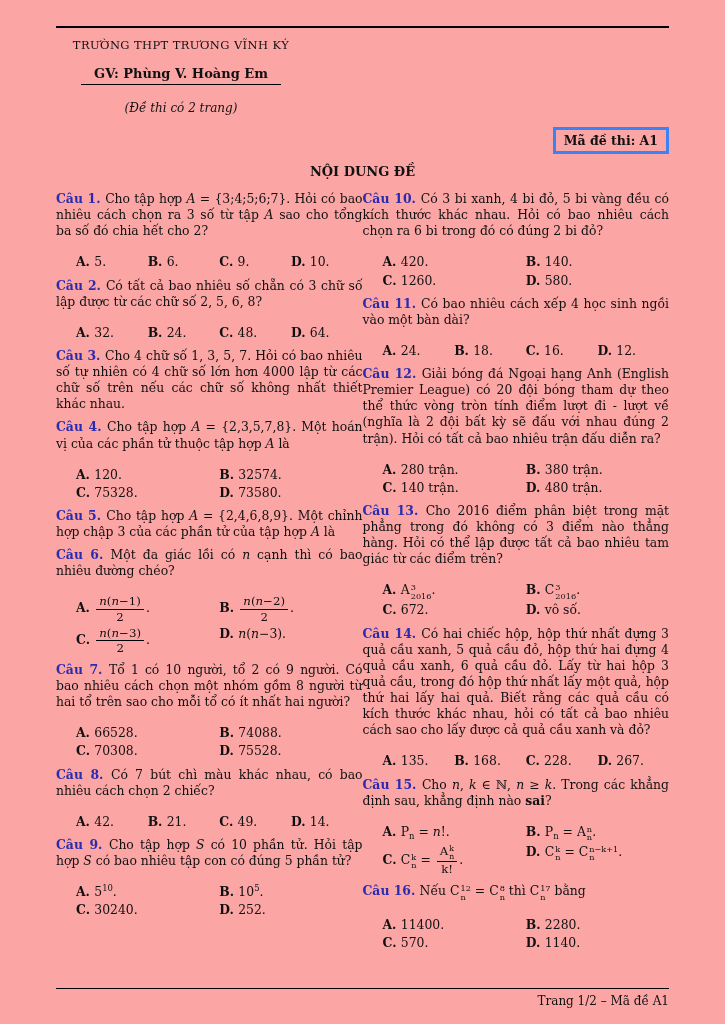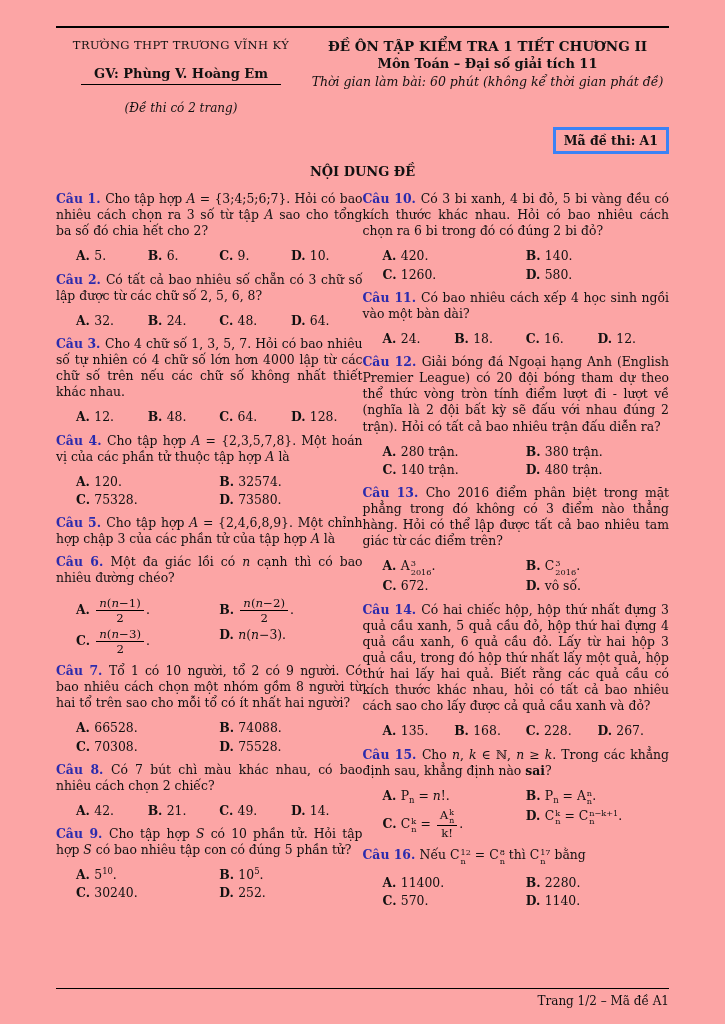--- a/index.html
+++ b/index.html
@@ -21,21 +21,21 @@
   .title{font-size:13.5px;font-weight:bold;}
   .subject{font-size:13px;font-weight:bold;margin-top:2px;}
   .duration{font-size:12.5px;font-style:italic;margin-top:3px;}
   .code-row{text-align:right;margin-top:12px;}
   .code-box{display:inline-block;border:3px solid #3b82f6;padding:3px 8px;font-weight:bold;font-size:12.5px;}
   .content-heading{text-align:center;font-weight:bold;font-size:13px;margin:10px 0 12px 0;}
   .main{display:flex;}
   .col{width:50%;text-align:justify;}
   .question{font-size:12.4px;line-height:1.3;margin-bottom:7px;}
   .qlabel{color:var(--accent);font-weight:bold;}
-  .options{padding-left:20px;margin-top:9px;}
+  .options{padding-left:20px;margin-top:15px;}
   .options.cols4{display:grid;grid-template-columns:repeat(4,1fr);}
   .options.cols2{display:grid;grid-template-columns:1fr 1fr;row-gap:2px;}
   .option{text-align:left;white-space:nowrap;}
   .olabel{font-weight:bold;}
   .it{font-style:italic;}
   .bd{font-weight:bold;}
   sup,sub{font-size:0.68em;line-height:0;}
   .ss{display:inline-block;vertical-align:-0.55em;line-height:1.05;text-align:left;font-size:0.66em;margin-left:1px;}
   .ss span{display:block;}
   .frac{display:inline-block;vertical-align:middle;text-align:center;line-height:1.2;margin:0 2px;font-size:0.95em;}
@@ -51,25 +51,20 @@
 <div class="page">
   <div class="top-rule"></div>
 
   <div class="header">
     <div class="header-left">
       <div class="school">TRƯỜNG THPT TRƯƠNG VĨNH KÝ</div>
       <div class="teacher">GV: Phùng V. Hoàng Em</div>
       <div class="teacher-rule"></div>
       <div class="pages-note">(Đề thi có 2 trang)</div>
     </div>
-    <div class="header-right">
-      <div class="title">ĐỀ ÔN TẬP KIỂM TRA 1 TIẾT CHƯƠNG II</div>
-      <div class="subject">Môn Toán – Đại số giải tích 11</div>
-      <div class="duration">Thời gian làm bài: 60 phút (không kể thời gian phát đề)</div>
-    </div>
   </div>
 
   <div class="code-row">
     <span class="code-box">Mã đề thi: A1</span>
   </div>
 
   <div class="content-heading">NỘI DUNG ĐỀ</div>
 
   <div class="main">
     <div class="col">
@@ -86,26 +81,20 @@
           <div class="qtext"><span class="qlabel">Câu 2.&nbsp;</span>Có tất cả bao nhiêu số chẵn có 3 chữ số lập được từ các chữ số 2, 5, 6, 8?</div>
           <div class="options cols4">
             <div class="option"><span class="olabel">A.&nbsp;</span>32.</div>
             <div class="option"><span class="olabel">B.&nbsp;</span>24.</div>
             <div class="option"><span class="olabel">C.&nbsp;</span>48.</div>
             <div class="option"><span class="olabel">D.&nbsp;</span>64.</div>
           </div>
         </div>
         <div class="question">
           <div class="qtext"><span class="qlabel">Câu 3.&nbsp;</span>Cho 4 chữ số 1, 3, 5, 7. Hỏi có bao nhiêu số tự nhiên có 4 chữ số lớn hơn 4000 lập từ các chữ số trên nếu các chữ số không nhất thiết khác nhau.</div>
-          <div class="options cols4">
-            <div class="option"><span class="olabel">A.&nbsp;</span>12.</div>
-            <div class="option"><span class="olabel">B.&nbsp;</span>48.</div>
-            <div class="option"><span class="olabel">C.&nbsp;</span>64.</div>
-            <div class="option"><span class="olabel">D.&nbsp;</span>128.</div>
-          </div>
         </div>
         <div class="question">
           <div class="qtext"><span class="qlabel">Câu 4.&nbsp;</span>Cho tập hợp <span class="it">A</span> = {2,3,5,7,8}. Một hoán vị của các phần tử thuộc tập hợp <span class="it">A</span> là</div>
           <div class="options cols2">
             <div class="option"><span class="olabel">A.&nbsp;</span>120.</div>
             <div class="option"><span class="olabel">B.&nbsp;</span>32574.</div>
             <div class="option"><span class="olabel">C.&nbsp;</span>75328.</div>
             <div class="option"><span class="olabel">D.&nbsp;</span>73580.</div>
           </div>
         </div>

